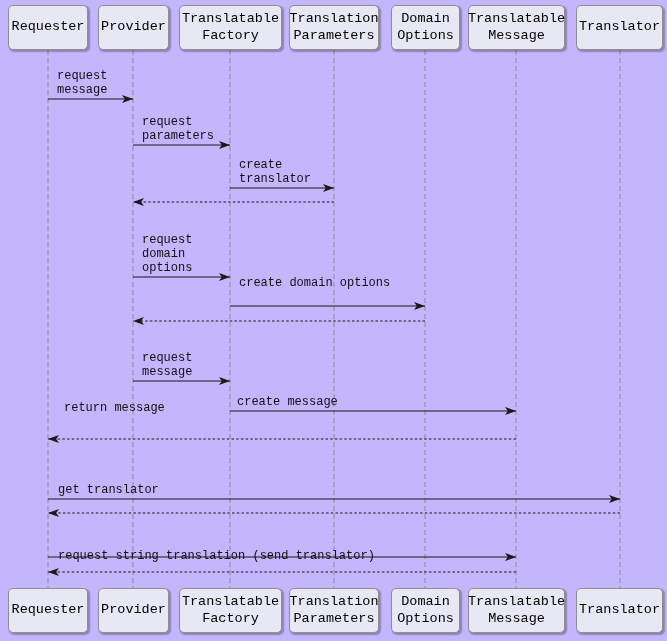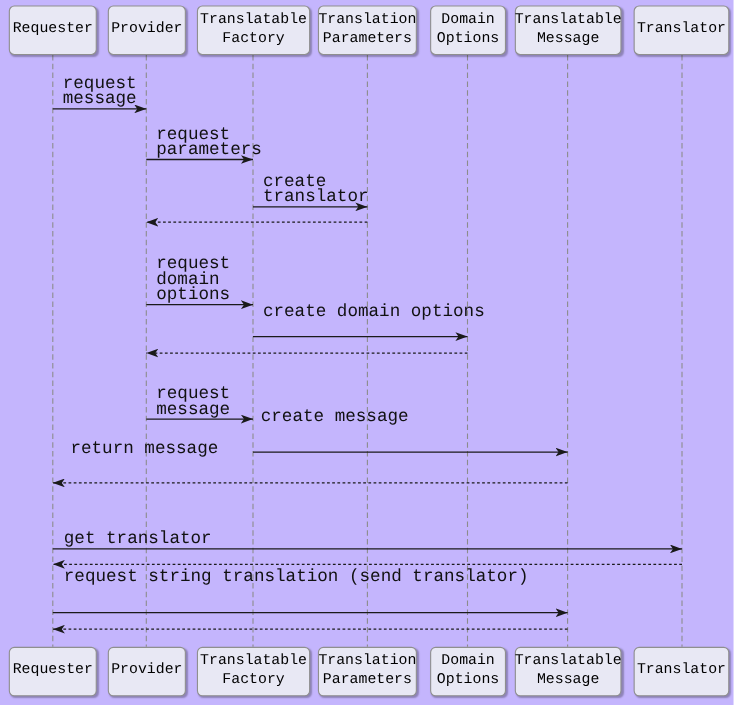--- a/index.html
+++ b/index.html
@@ -11,21 +11,21 @@
   .actor{
     position:absolute;height:45px;box-sizing:border-box;
     display:flex;align-items:center;justify-content:center;
     text-align:center;white-space:pre-line;
     font-size:13.5px;line-height:1.22;color:#000000;
     border:1px solid #8f8f8f;border-radius:5px;
     background:#e8e8f4;
     box-shadow:1.5px 1.5px 1.5px rgba(0,0,0,0.28);
   }
   .msg-label{
-    position:absolute;font-size:16px;line-height:14px;
+    position:absolute;font-size:12px;line-height:14px;
     white-space:pre-line;color:#111111;
   }
 </style>
 </head>
 <body>
 
 <div class="canvas" id="canvas">
     <svg width="667" height="641" class="layer">
       <defs>
         <marker id="arrowhead" viewBox="0 0 11 8" refX="11" refY="4" markerWidth="11" markerHeight="8" markerUnits="userSpaceOnUse" orient="auto">
@@ -81,17 +81,17 @@
     <div class="msg-label" style="left: 142px; top: 115px;">request
 parameters</div>
     <div class="msg-label" style="left: 239px; top: 158px;">create
 translator</div>
     <div class="msg-label" style="left: 142px; top: 233px;">request
 domain
 options</div>
     <div class="msg-label" style="left: 239px; top: 276px;">create domain options</div>
     <div class="msg-label" style="left: 142px; top: 351px;">request
 message</div>
-    <div class="msg-label" style="left: 237px; top: 372px;">create message</div>
+    <div class="msg-label" style="left: 237px; top: 395px;">create message</div>
     <div class="msg-label" style="left: 64px; top: 401px;">return message</div>
     <div class="msg-label" style="left: 58px; top: 483px;">get translator</div>
-    <div class="msg-label" style="left: 58px; top: 517px;">request string translation (send translator)</div>
+    <div class="msg-label" style="left: 58px; top: 549px;">request string translation (send translator)</div>
   </div>
 
 </body></html>

